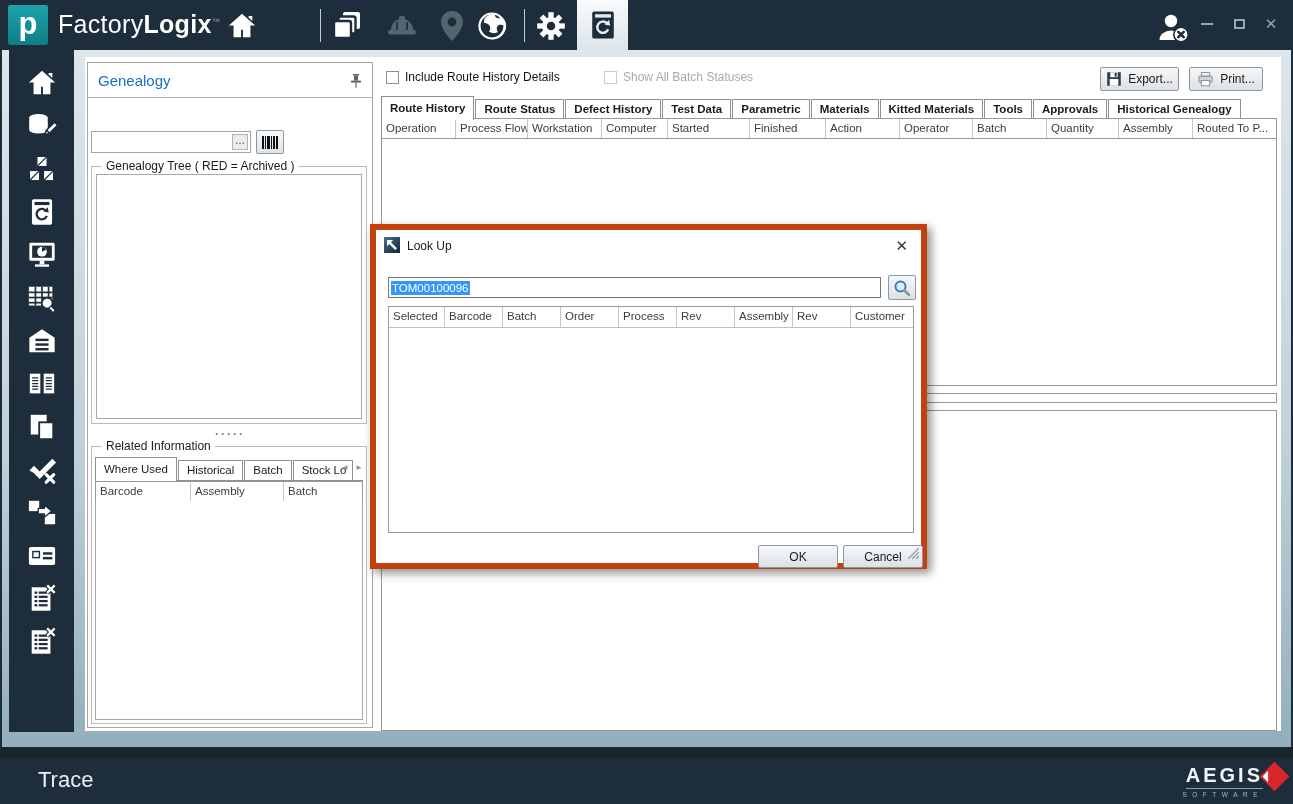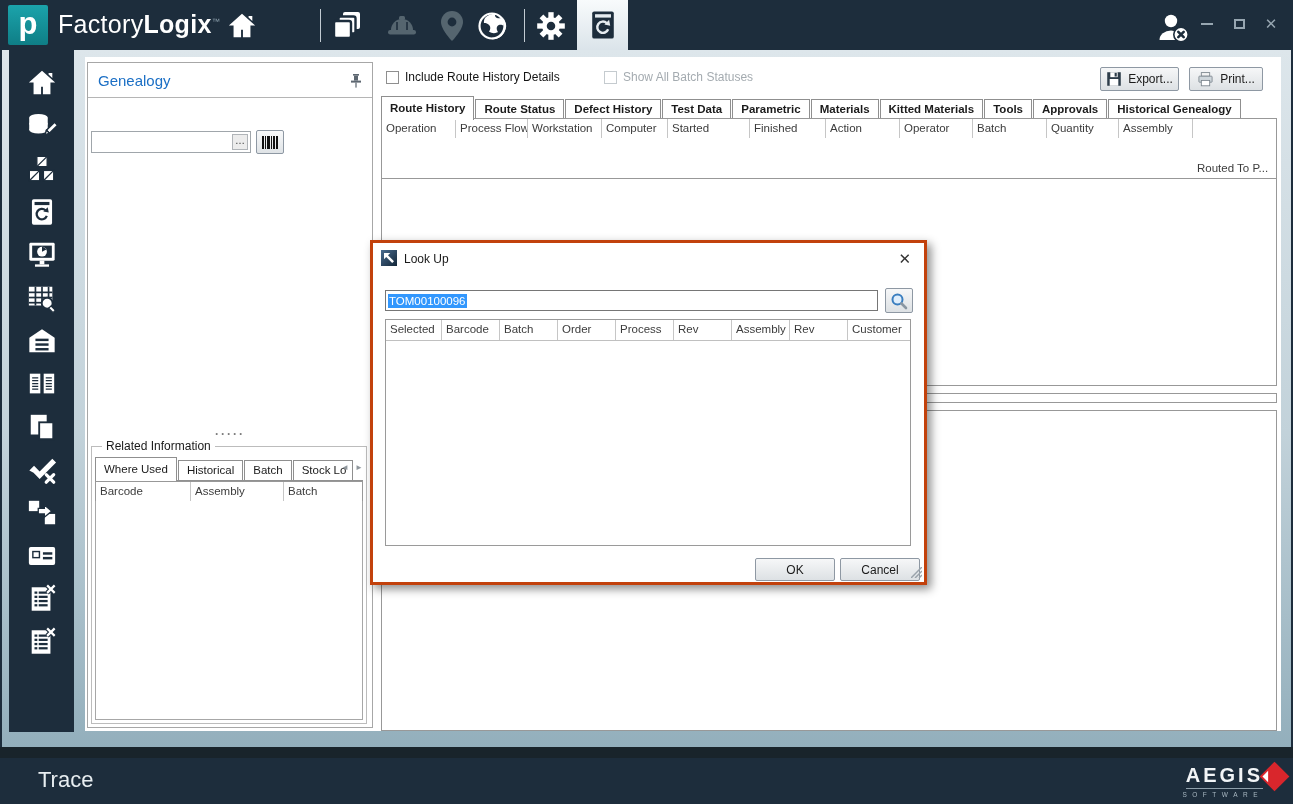--- a/index.html
+++ b/index.html
@@ -90,27 +90,27 @@
     font-size:12px; color:#1b1b1b; }
   .btn-export { position:absolute; left:1015px; top:10px; width:79px; height:24px; }
   .btn-print  { position:absolute; left:1104px; top:10px; width:74px; height:24px; }
   .rh-tabs { position:absolute; left:296px; top:38px; right:4px; height:24px; display:flex; align-items:flex-end;font-weight:bold; }
   .rh-grid { position:absolute; left:296px; top:61px; right:4px; height:268px; border:1px solid #989898; background:#fff; }
   .rh-head { display:flex; border-bottom:1px solid #989898; }
   .rh-head .c { height:19px; padding:2.5px 4px; border-right:1px solid #c6c6c6; color:#3c3c3c; white-space:nowrap; overflow:hidden; }
   .rh-head .c:nth-child(1){width:74px}.rh-head .c:nth-child(2){width:72px}.rh-head .c:nth-child(3){width:74px}
   .rh-head .c:nth-child(4){width:66px}.rh-head .c:nth-child(5){width:82px}.rh-head .c:nth-child(6){width:76px}
   .rh-head .c:nth-child(7){width:74px}.rh-head .c:nth-child(8){width:73px}.rh-head .c:nth-child(9){width:74px}
-  .rh-head .c:nth-child(10){width:72px}.rh-head .c:nth-child(11){width:74px}.rh-head .c:nth-child(12){flex:1; border-right:none;margin-top:40px;}
+  .rh-head .c:nth-child(10){width:72px}.rh-head .c:nth-child(11){width:74px}.rh-head .c:nth-child(12){flex:1; border-right:none;}
   .rh-thinbar { position:absolute; left:296px; top:336px; right:4px; height:10px; border:1px solid #989898; background:#fff; }
   .rh-lower { position:absolute; left:296px; top:353px; right:4px; bottom:0; border:1px solid #989898; background:#fff; }
 
   
-  .dialog { position:absolute; left:370px; top:240px; width:557px; height:345px; background:#fff;
-    border:3px solid #c2410c; box-shadow:4px 4px 9px rgba(0,0,0,.45); z-index:10; }
+  .dialog { position:absolute; left:370px; top:224px; width:557px; height:345px; background:#fff;
+    border:6px solid #c2410c; box-shadow:4px 4px 9px rgba(0,0,0,.45); z-index:10; }
   .dlg-titlebar { position:absolute; left:0; top:0; right:0; height:30px; background:#fff; }
   .dlg-icon { position:absolute; left:8px; top:7px; }
   .dlg-title { position:absolute; left:31px; top:9px; font-size:12px; color:#1a1a1a; }
   .dlg-close { position:absolute; right:13px; top:7px; font-size:15px; color:#333; }
   .dlg-input { position:absolute; left:12px; top:47px; width:493px; height:21px; border:1px solid #767676; background:#fff;
     display:flex; align-items:center; padding:0 2px; font-size:11.5px; }
   .dlg-input .sel { background:#3297fd; color:#fff; padding:1px 1px; }
   .dlg-search { position:absolute; left:512px; top:45px; width:28px; height:25px; }
   .lk-table { position:absolute; left:12px; top:76px; width:526px; height:227px; border:1px solid #9a9a9a; background:#fff; }
   .lk-head { display:flex; border-bottom:1px solid #c0c0c0; }
@@ -419,20 +419,24 @@
               <rect x="0" width="2" height="13"></rect>
               <rect x="3" width="1" height="13"></rect>
               <rect x="5" width="3" height="13"></rect>
               <rect x="9" width="1" height="13"></rect>
               <rect x="11" width="2" height="13"></rect>
               <rect x="14" width="2" height="13"></rect>
             </g>
           </svg>
       </div>
     </div>
+    <div class="groupbox gb-tree">
+      <div class="gb-label">Genealogy Tree ( RED = Archived )</div>
+      <div class="tree-box"></div>
+    </div>
     <div class="splitter-dots">·····</div>
     <div class="groupbox gb-rel">
       <div class="gb-label">Related Information</div>
       <div class="rel-tabs tabs">
 
       <div class="tab active">Where Used</div>
           <div class="tab">Historical</div>
           <div class="tab">Batch</div>
           <div class="tab">Stock Lo</div>
         </div>

